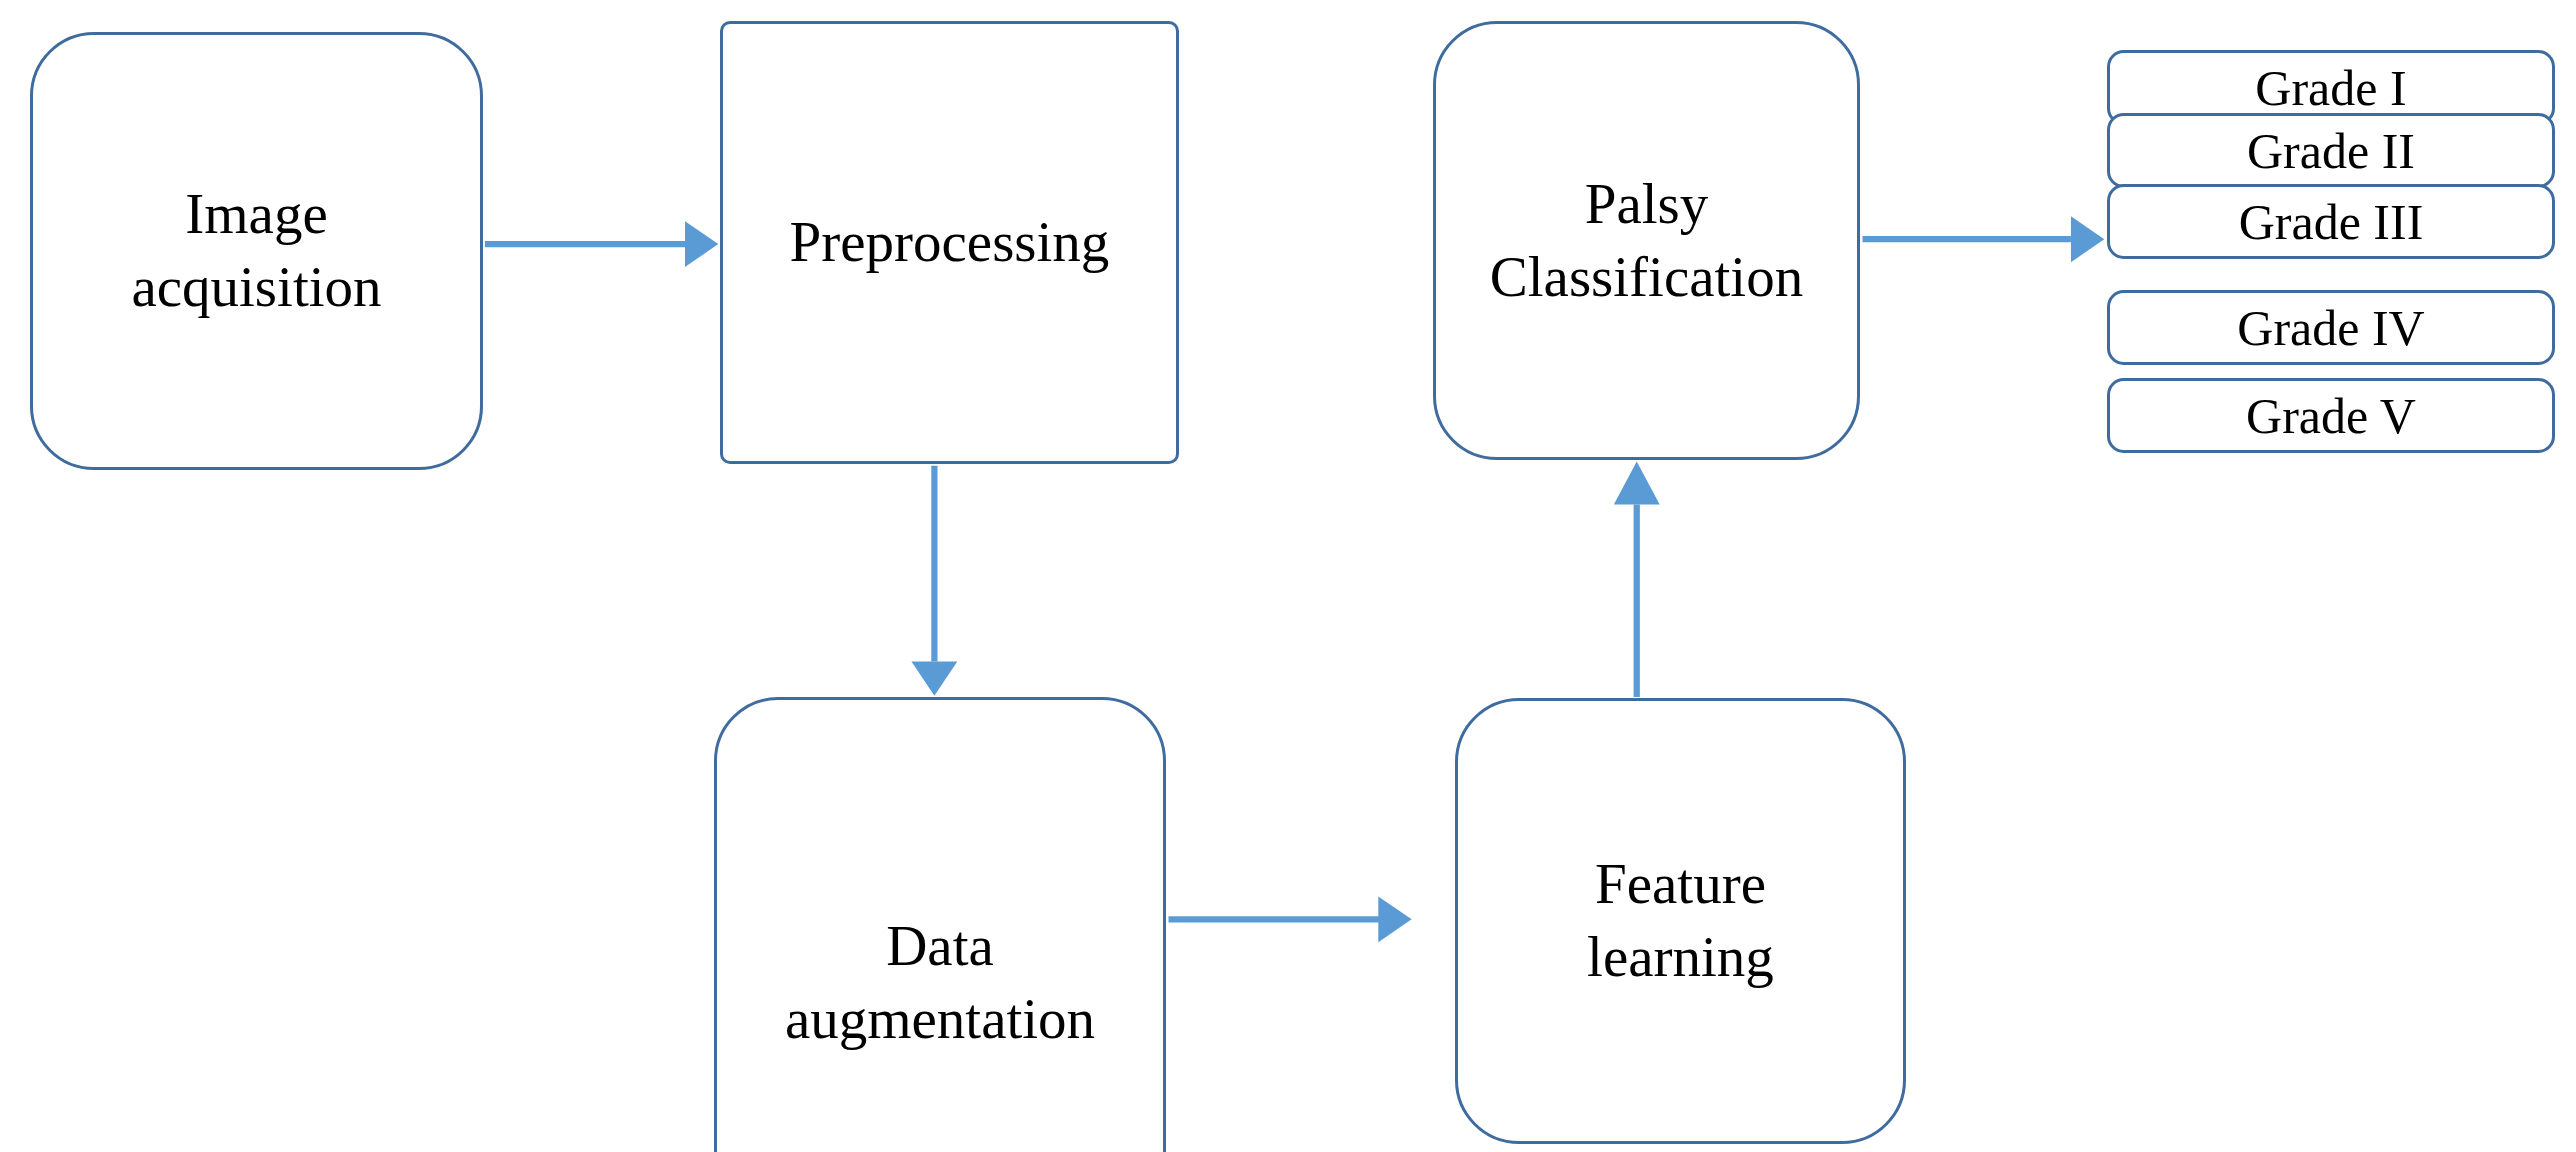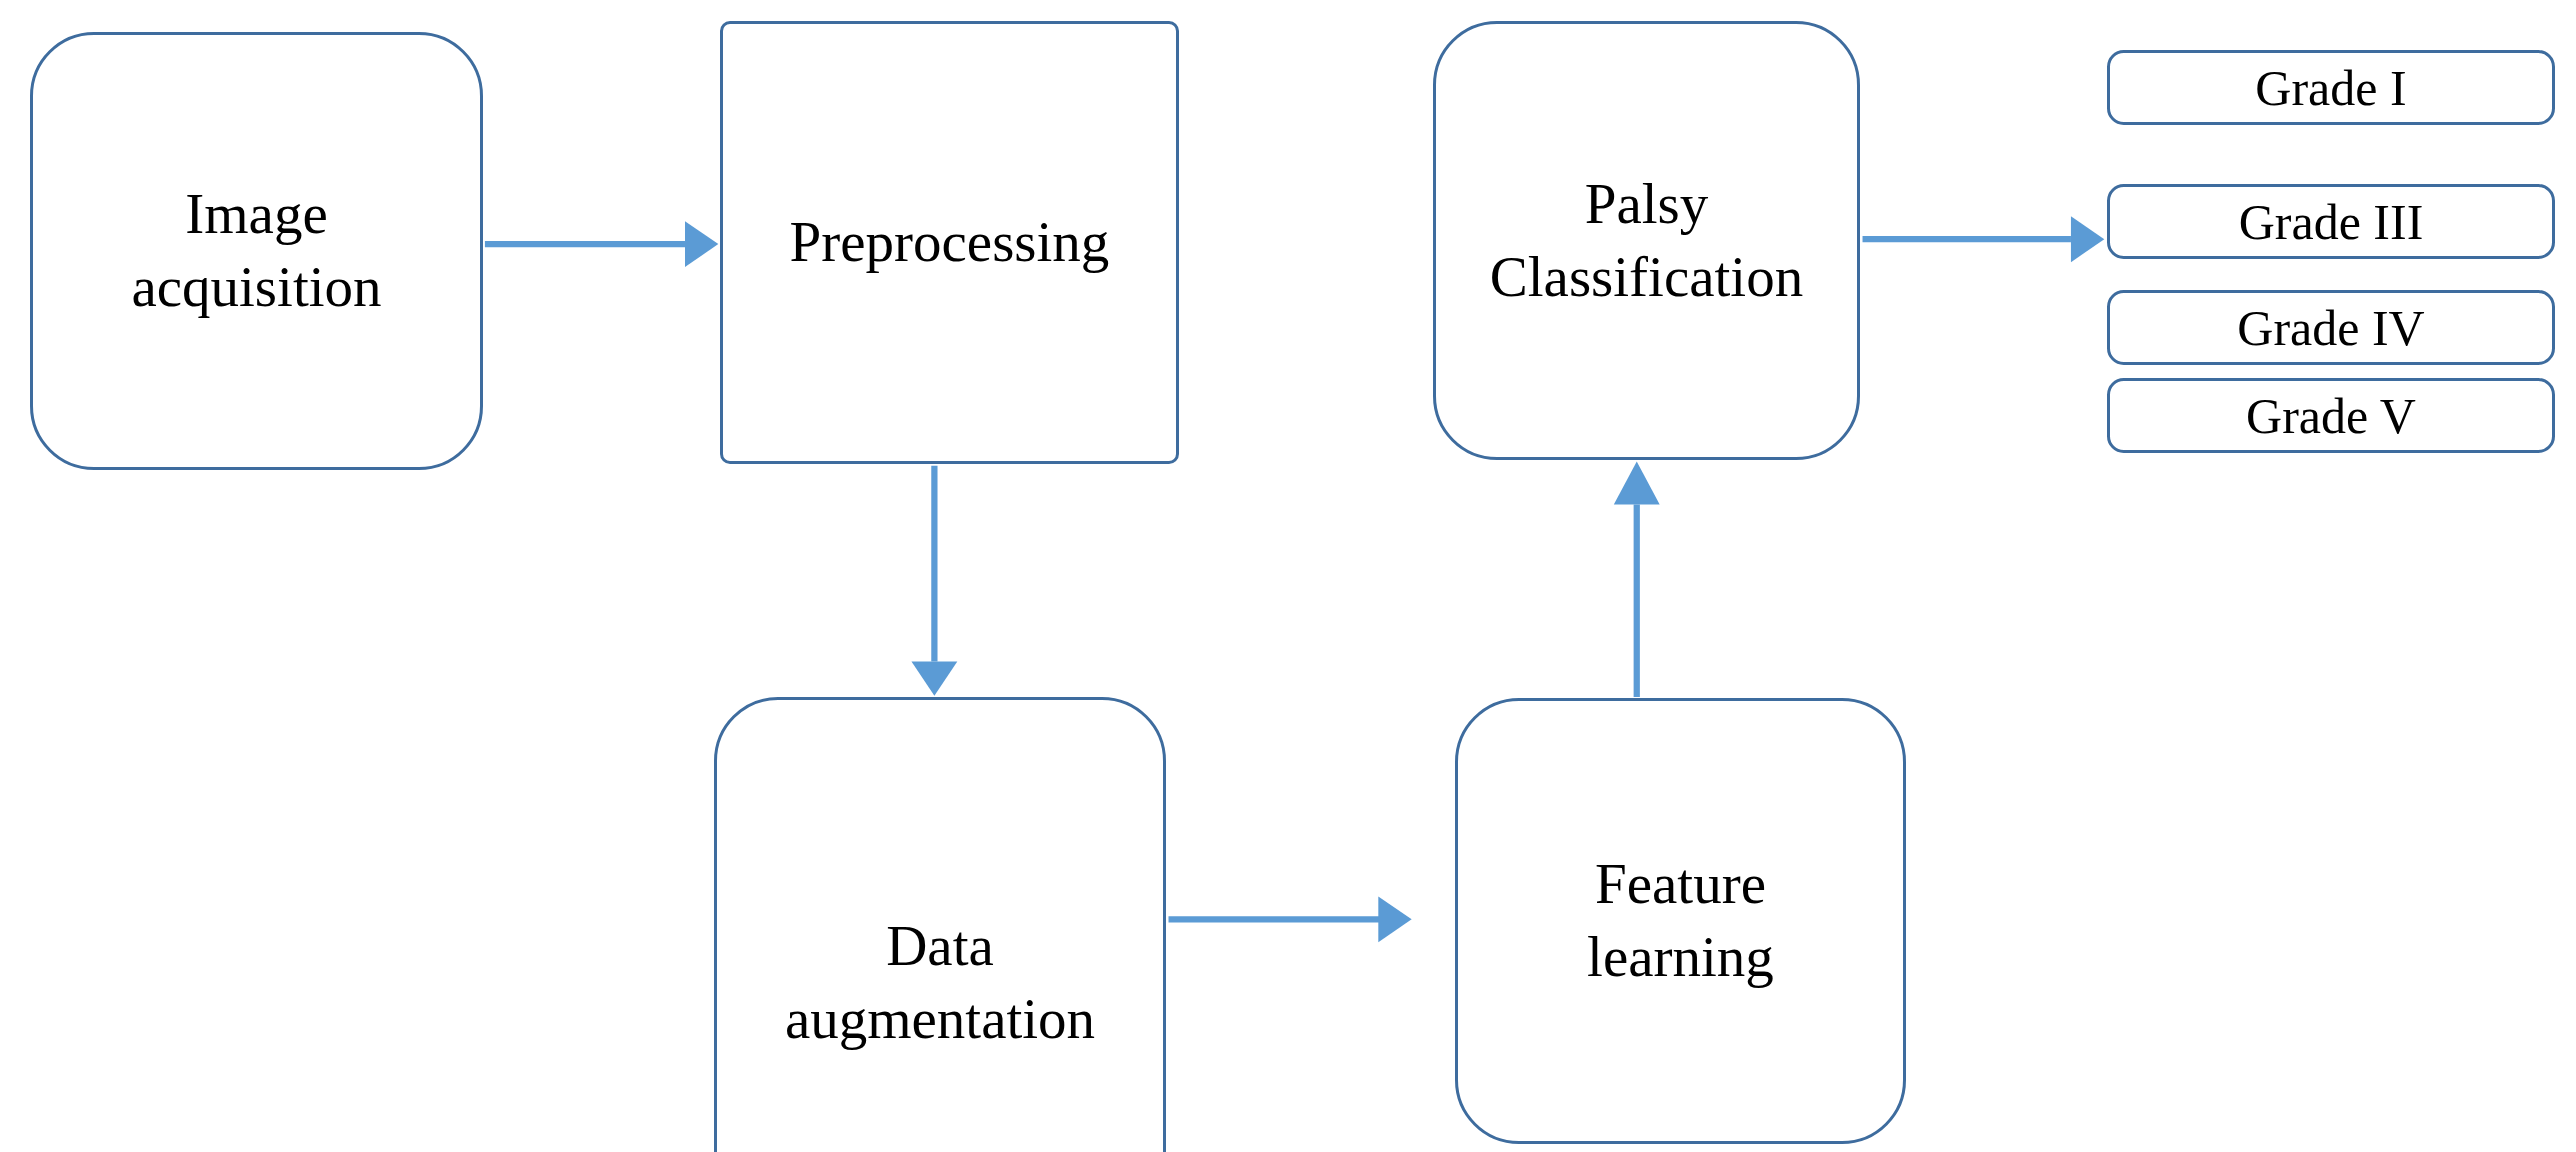--- a/index.html
+++ b/index.html
@@ -108,20 +108,21 @@
 Classification</div>
 
   <div class="node node-data-augmentation">Data
 augmentation</div>
 
   <div class="node node-feature-learning">Feature
 learning</div>
 
   <div class="grade-pill grade-0">Grade I</div>
 
+  <div class="grade-pill grade-1">Grade II</div>
 
   <div class="grade-pill grade-2">Grade III</div>
 
   <div class="grade-pill grade-3">Grade IV</div>
 
   <div class="grade-pill grade-4">Grade V</div>
 
 </div>
 
 

